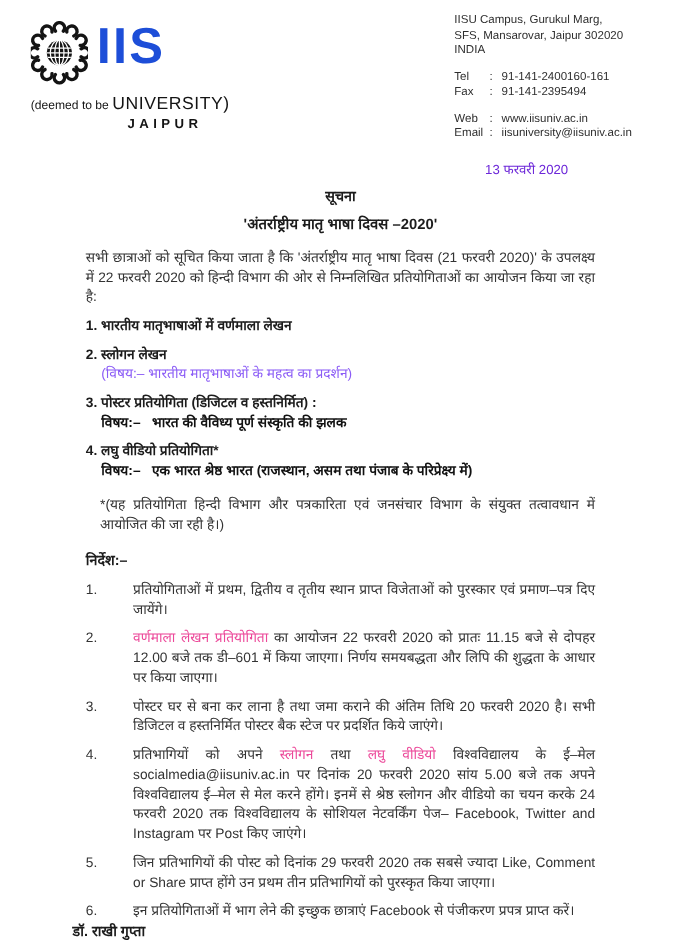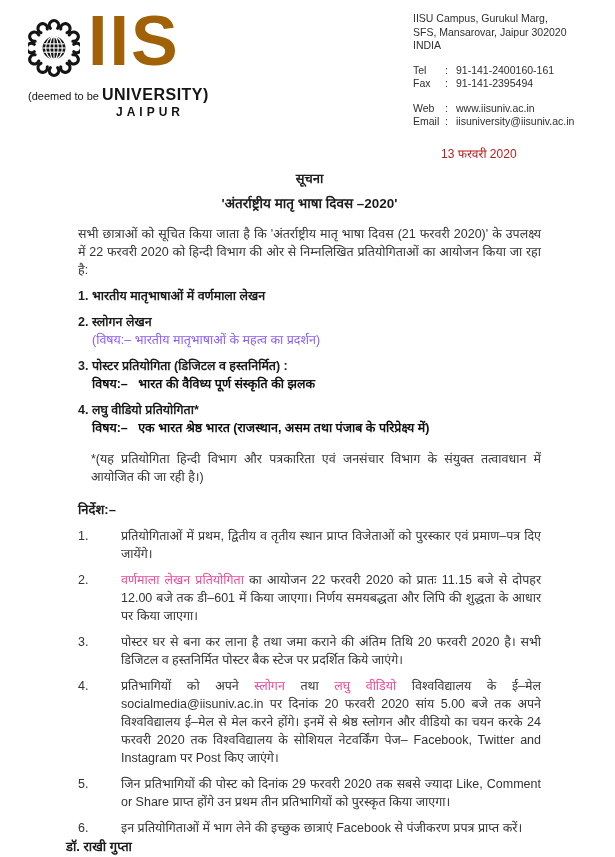--- a/index.html
+++ b/index.html
@@ -10,37 +10,37 @@
     color:#333333;
   }
   .page { position:relative; width:615px; height:857px; overflow:hidden; background:#ffffff; }
 
   
   .header { display:flex; align-items:flex-start; padding:12px 14px 0 28px; }
   .logo-block { width:170px; }
   .logo-top { display:flex; align-items:flex-start; }
   .globe { width:52px; height:58px; margin-top:7px; flex-shrink:0; }
   .acronym {
-    font-weight:bold; font-size:70px; line-height:58px;
-    letter-spacing:2px; color:#a16207; margin-left:8px;
+    font-weight:bold; font-size:46px; line-height:58px;
+    letter-spacing:2px; color:#1d4ed8; margin-left:8px;
   }
   .deemed-line { margin-top:9px; white-space:nowrap; color:#141414; font-size:11px; }
-  .deemed-line .univ { font-weight:bold; font-size:16px; letter-spacing:0.5px; }
+  .deemed-line .univ { font-weight:normal; font-size:16px; letter-spacing:0.5px; }
   .city {
     font-weight:bold; font-size:12px; letter-spacing:4px;
     color:#141414; margin:1px 14px 0 0; text-align:right;
   }
 
   .right-col { margin-left:auto; width:188px; }
   .contact { font-size:10.5px; line-height:13.5px; color:#2e2e2e; }
   .contact .group { margin-bottom:11px; }
   .crow { display:flex; }
   .crow .lbl { width:32px; flex-shrink:0; }
   .crow .colon { width:11px; flex-shrink:0; }
-  .date-line { font-size:12px; color:#b91c1c; margin:16px 0 0 28px; }
+  .date-line { font-size:12px; color:#6d28d9; margin:16px 0 0 28px; }
 
   
   .main { padding:2px 74px 0 78px; font-size:12.5px; line-height:18px; }
   .heading-center { text-align:center; font-weight:bold; font-size:13px; color:#1c1c1c; margin-top:6px; }
   .title-center  { text-align:center; font-weight:bold; font-size:13.5px; color:#1c1c1c; margin-top:7px; }
   .intro { margin-top:12px; text-align:justify; }
 
   .comp { margin-top:8px; }
   .comp-title { font-weight:bold; color:#1c1c1c; }
   .comp-subject { margin-left:14px; }

